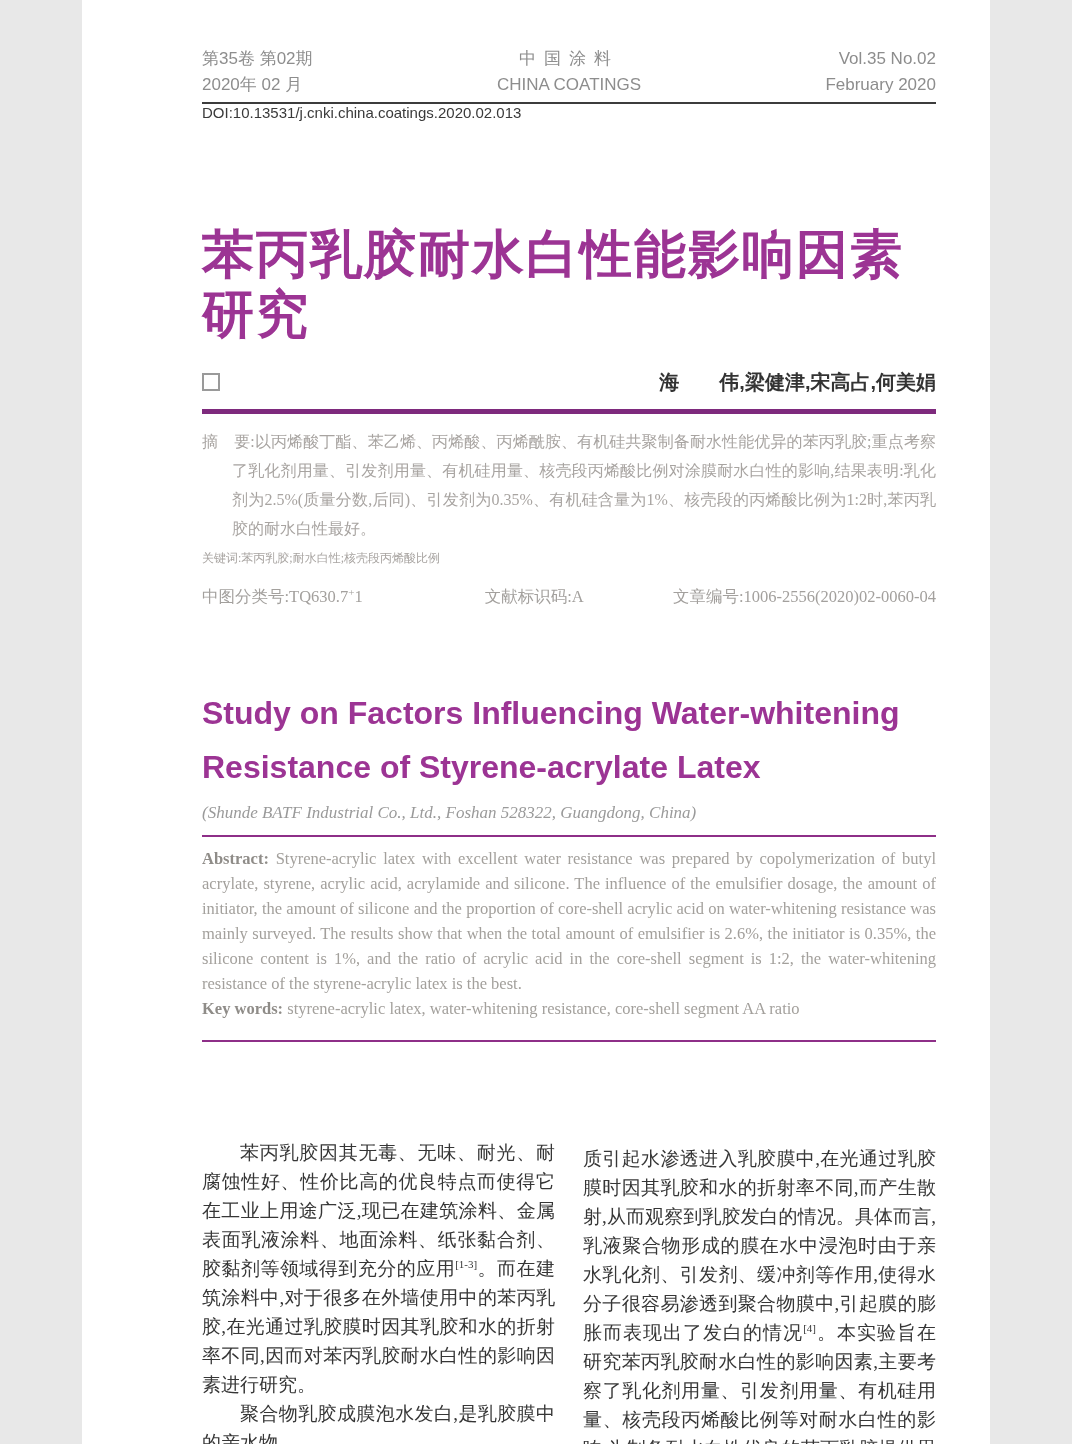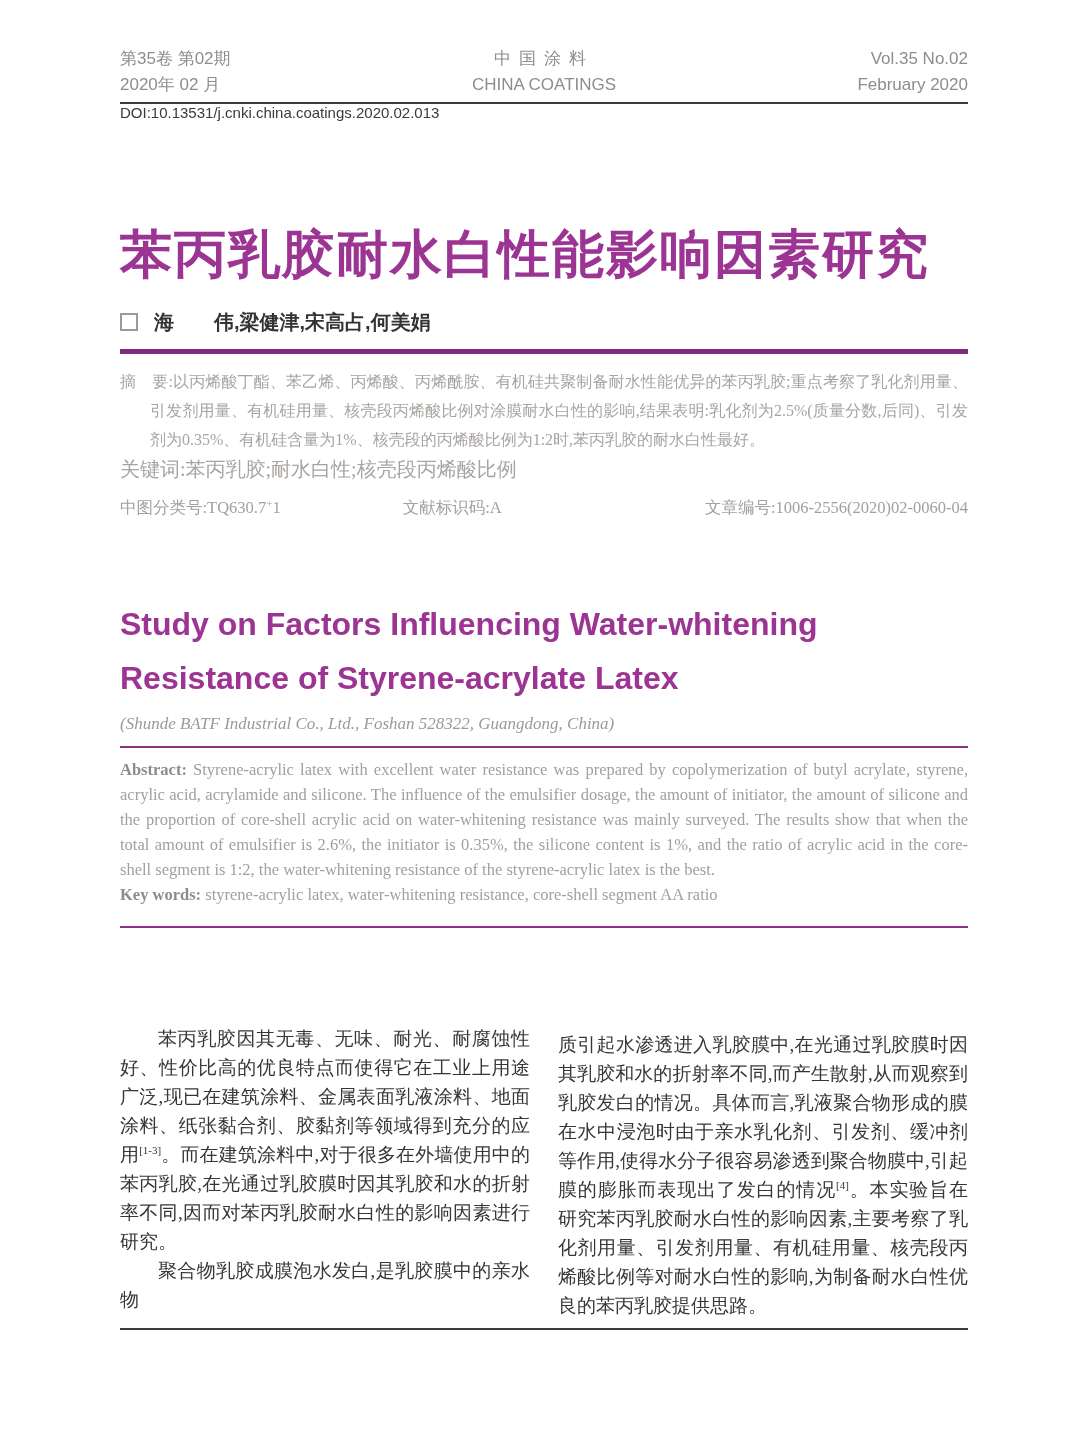--- a/index.html
+++ b/index.html
@@ -1,45 +1,45 @@
 <!DOCTYPE html>
 <html lang="zh"><head>
 <meta charset="utf-8">
 <style>
   html,body{margin:0;padding:0;background:#e8e8e8;}
   .page{
-    width:1072px;height:1444px;background:#ffffff;margin:0 auto;
-    box-sizing:border-box;padding:46px 104px 0 120px;position:relative;
+    width:908px;height:1444px;background:#ffffff;margin:0 auto;
+    box-sizing:border-box;padding:46px 54px 0 120px;position:relative;
     overflow:hidden;
     font-family:"Liberation Serif","DejaVu Serif",serif;color:#333;
   }
   
   .jheader{display:flex;justify-content:space-between;align-items:flex-start;
     font-family:"Liberation Sans","DejaVu Sans",sans-serif;
     font-size:17px;line-height:1.5;color:#8d8d8d;}
   .jheader .hc{text-align:center;}
   .jheader .hr{text-align:right;}
   .journal-cn{letter-spacing:8px;}
   .header-rule{margin-top:5px;height:2px;background:#3c3c3c;}
   .doi{font-family:"Liberation Sans",sans-serif;font-size:15px;color:#3a3a3a;}
   
   .title-cn{
     margin:104px 0 0 0;font-family:"Liberation Sans","DejaVu Sans",sans-serif;
     font-weight:900;font-size:52px;line-height:1.15;color:#9c3494;letter-spacing:2px;
   }
   .authors-cn{margin-top:24px;display:flex;align-items:center;
-    font-family:"Liberation Sans",sans-serif;font-weight:bold;font-size:20px;color:#333;}
+    font-family:"Liberation Sans",sans-serif;font-weight:bold;font-size:20px;color:#333;justify-content:space-between;}
   .sq{width:14px;height:14px;border:2px solid #9a9a9a;display:inline-block;margin-right:16px;flex:none;}
   .affil-cn{margin-top:7px;padding-left:32px;font-family:"Liberation Sans",sans-serif;
     font-size:18px;color:#4a4a4a;}
   .rule-thick{margin-top:13px;height:5px;background:#7e2a7d;}
   
   .abstract-cn{margin-top:13px;padding-left:30px;text-indent:-30px;
     font-size:16px;line-height:29px;color:#a8a4a1;text-align:justify;}
-  .keywords-cn{margin-top:1px;font-size:20px;line-height:29px;color:#a8a4a1;}
+  .keywords-cn{margin-top:1px;font-size:12px;line-height:29px;color:#a8a4a1;}
   .clc-row{margin-top:13px;display:flex;align-items:flex-start;
     font-size:16.5px;color:#a3a09d;}
   .clc-row .seg2{margin-left:122px;}
   .clc-row .seg3{margin-left:auto;}
   sup{font-size:11px;vertical-align:super;line-height:0;}
   
   .title-en{margin:78px 0 0 0;font-family:"Liberation Sans","DejaVu Sans",sans-serif;
     font-weight:900;font-size:32px;line-height:54px;color:#9c3494;}
   .authors-en{margin-top:12px;font-family:"Liberation Sans",sans-serif;font-size:20px;color:#9a9a9a;}
   .affil-en{margin-top:9px;font-style:italic;font-size:17px;color:#9a9a9a;}

